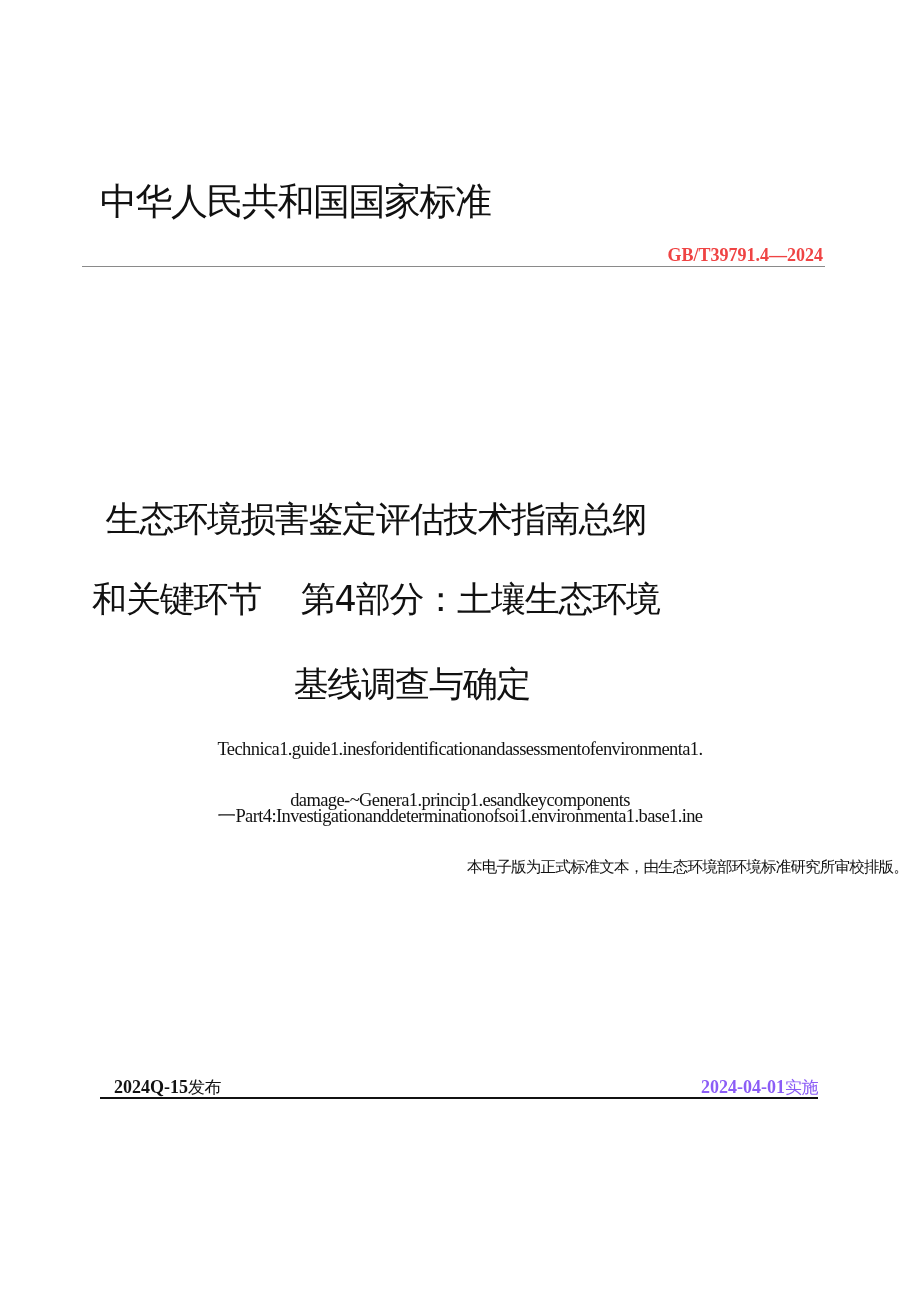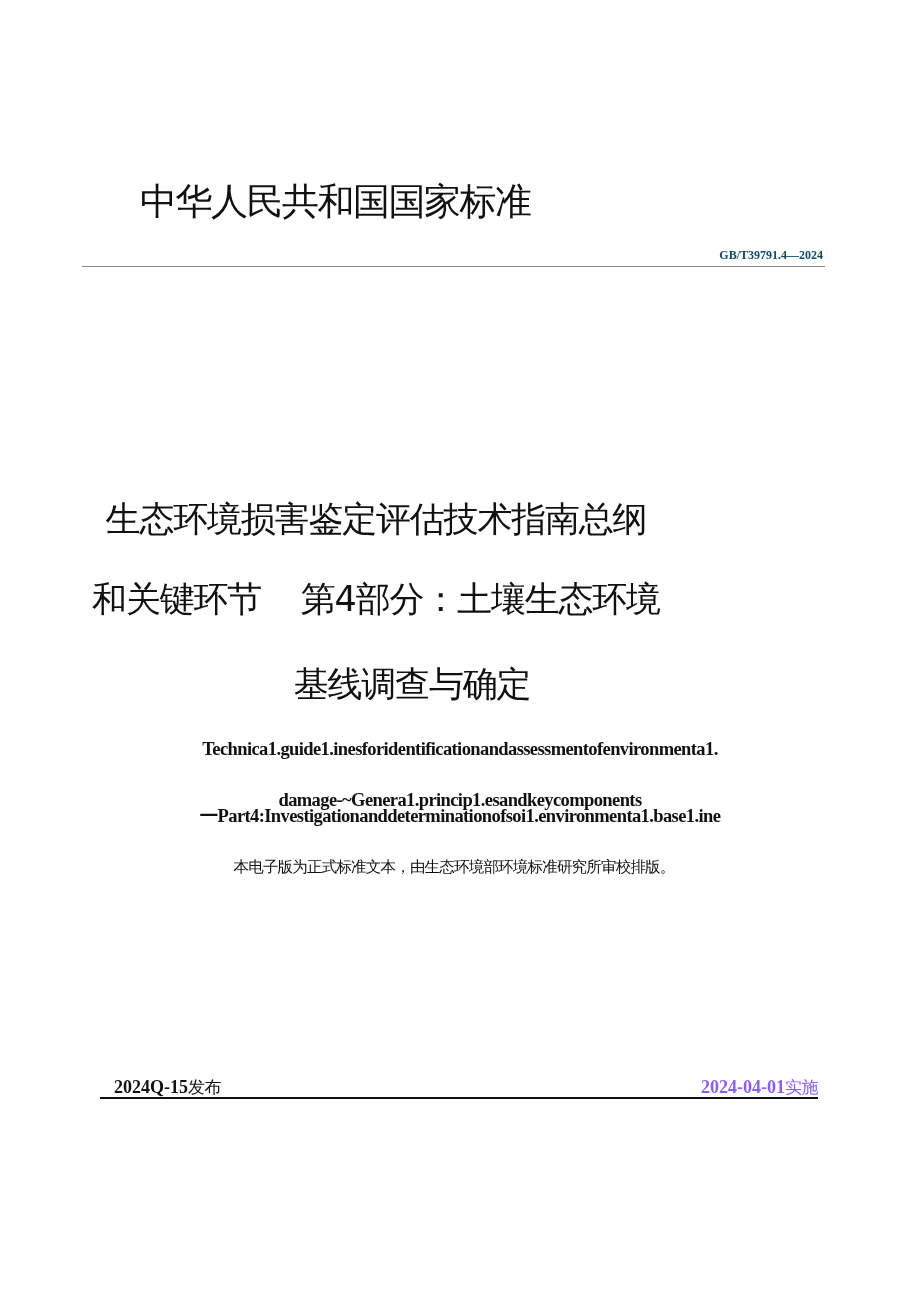--- a/index.html
+++ b/index.html
@@ -17,31 +17,30 @@
   .abs { position: absolute; }
   .national-standard {
     left: 100px;
     top: 178px;
     font-family: "DejaVu Sans", sans-serif;
     font-size: 37px;
     letter-spacing: -1.5px;
     line-height: 48px;
     white-space: nowrap;
     color: #111;
-    margin-left: 40px;
   }
   .std-number {
     right: 97px;
     top: 244px;
     font-family: "Liberation Serif", serif;
     font-weight: bold;
-    font-size: 12px;
+    font-size: 18px;
     line-height: 22px;
     white-space: nowrap;
-    color: #0c4a6e;
+    color: #ef4444;
   }
   .top-rule {
     left: 82px;
     top: 266px;
     width: 743px;
     height: 0;
     border-top: 1.5px solid #8a8a8a;
   }
   .title-line {
     left: 0;
@@ -55,34 +54,34 @@
     color: #111;
   }
   .t1 { top: 496px; }
   .t2 { top: 576px; text-align: center; }
   .t3 { top: 661px; margin-left: 36px; }
   .en-line {
     left: 0;
     width: 920px;
     text-align: center;
     font-family: "Liberation Serif", serif;
-    font-weight: bold;
+    font-weight: normal;
     font-size: 18.5px;
     letter-spacing: -0.6px;
     line-height: 24px;
     white-space: nowrap;
     color: #111;
   }
   .e1 { top: 737px; }
   .e2 { top: 788px; }
   .e3 { top: 804px; }
   .notice {
     left: 0;
     width: 908px;
-    text-align: center;
+    text-align: right;
     top: 856px;
     font-family: "DejaVu Sans", sans-serif;
     font-size: 15.5px;
     letter-spacing: -0.8px;
     line-height: 22px;
     white-space: nowrap;
     color: #111;
   }
   .date-left {
     left: 100px;

